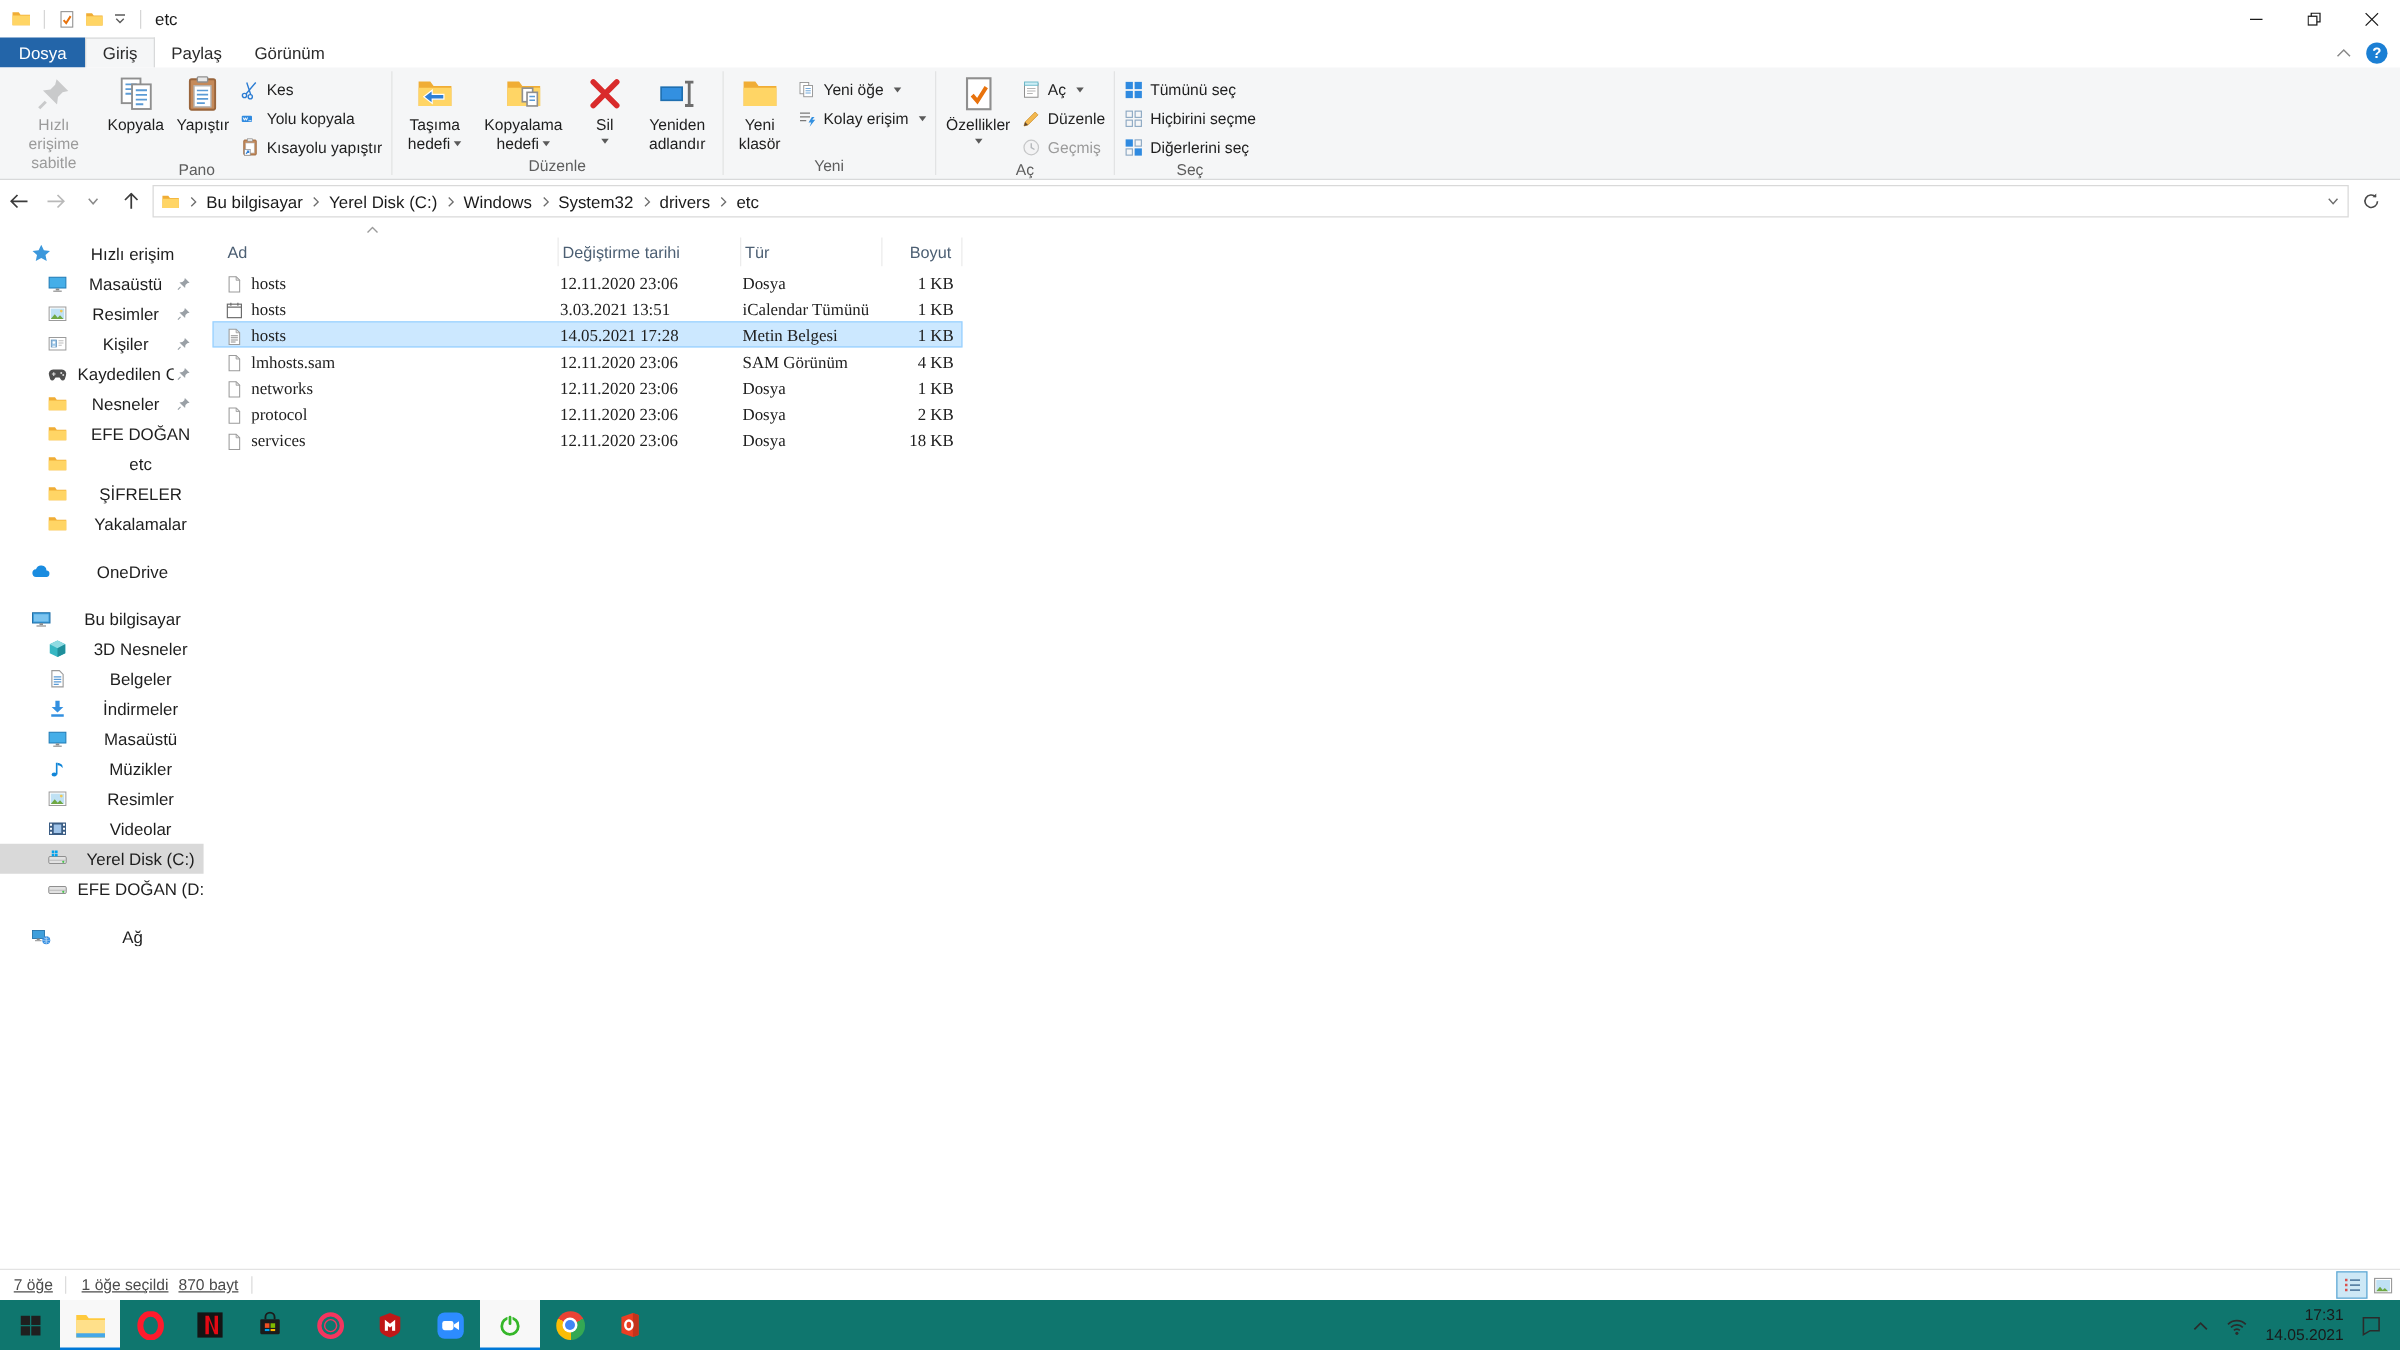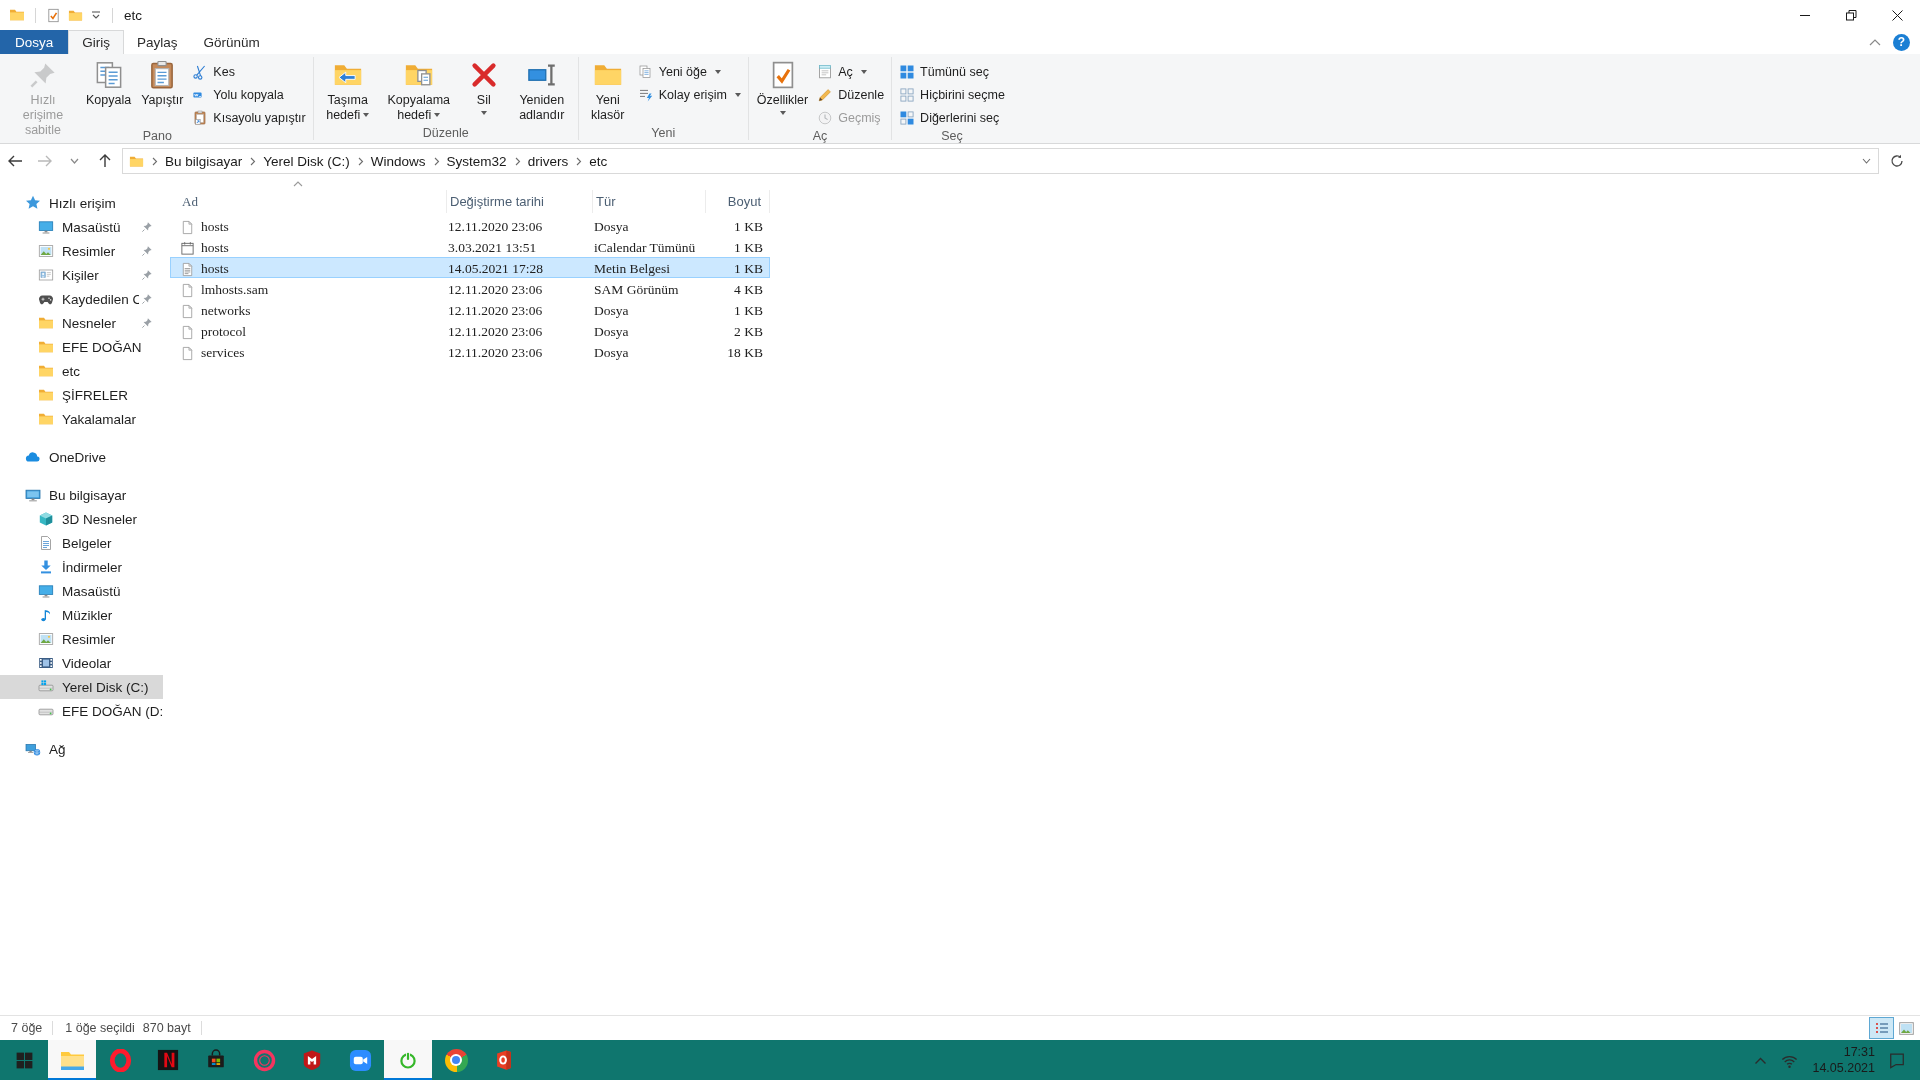--- a/index.html
+++ b/index.html
@@ -52,50 +52,50 @@
   .crumb-item .bsep { margin:0 7px 0 8px; display:flex; }
   .crumb-label { font-size:13.5px; color:#1a1a1a; white-space:nowrap; }
   .crumb-dd { margin-left:auto; width:24px; height:24px; display:flex; align-items:center; justify-content:center; flex:none; }
   .refreshbtn { width:26px; height:26px; display:flex; align-items:center; justify-content:center; flex:none; }
   .searchbox { width:334px; height:26px; border:1px solid #d9d9d9; display:flex; align-items:center; gap:8px; padding:0 9px; flex:none; }
   .searchbox input { border:none; outline:none; flex:1; font-size:13px; font-family:inherit; color:#1a1a1a; background:transparent; }
   .searchbox input::placeholder { color:#757575; opacity:1; }
 
   
   .main { flex:1; display:flex; overflow:hidden; }
-  .sidebar { width:163px; flex:none; padding-top:13px; overflow:hidden; }
+  .sidebar { width:163px; flex:none; padding-top:13px; overflow:hidden;text-align:center; }
   .ssection { margin-bottom:14px; }
   .srow { height:24px; display:flex; align-items:center; font-size:13.5px; position:relative; cursor:default; }
   .srow.lvl1 { padding-left:25px; }
   .srow.lvl2 { padding-left:38px; }
   .srow.selected { background:#d9d9d9; }
   .tree-ic { width:16px; height:16px; margin-right:8px; flex:none; }
   .slabel { white-space:nowrap; overflow:hidden; flex:1; }
   .pin-ic { width:12px; height:12px; margin-left:2px; margin-right:10px; flex:none; display:none; }
   .srow.pinned .pin-ic { display:block; }
 
   .content { flex:1; position:relative; padding-top:12px; }
   .sortcaret { position:absolute; top:3px; left:130px; }
   .lheader { display:flex; height:23px; margin-left:16px; font-size:13px; color:#4c5f73; }
   .hcell { display:flex; align-items:center; border-right:1px solid #ececec; padding-left:3px; }
-  .h-name { width:268px;font-family:Liberation Serif, serif; }
+  .h-name { width:268px; }
   .h-date { width:146px; }
   .h-type { width:113px; }
   .h-size { width:64px; justify-content:flex-end; padding-right:8px; }
   .rows { margin-top:2px; }
   .frow { margin-left:7px; width:600px; height:21px; display:flex; align-items:flex-end; font-size:13.5px; border:1px solid transparent;font-family:Liberation Serif, serif; }
   .frow.selected { background:#cce8ff; border-color:#99d1ff; }
   .f-name { width:277px; display:flex; align-items:center; padding-left:9px; overflow:hidden; }
   .fic { width:15px; height:15px; margin-right:6px; flex:none; }
   .f-date { width:146px; color:#212121; }
   .f-type { width:113px; color:#212121; }
   .f-size { width:56px; text-align:right; color:#212121; }
 
   
-  .statusbar { height:25px; border-top:1px solid #e3e3e3; display:flex; align-items:center; font-size:12.5px; color:#4b4b4b; padding-left:11px; gap:10px; }
+  .statusbar { height:25px; border-top:1px solid #e3e3e3; display:flex; align-items:center; font-size:12.5px; color:#4b4b4b; padding-left:11px; gap:10px;text-decoration:underline; }
   .sdiv { width:1px; height:14px; background:#dcdcdc; }
   .stat-sel { margin-left:2px; }
   .stat-size { margin-left:-2px; }
   .viewtoggles { margin-left:auto; display:flex; margin-right:1px; }
   .vt { width:25px; height:22px; display:flex; align-items:center; justify-content:center; border:1px solid transparent; }
   .vt.active { background:#cde8f6; border-color:#5fa8d3; }
 
   
   .taskbar { height:40px; background:#0f766e; display:flex; align-items:center; }
   .tbtn { width:48px; height:40px; display:flex; align-items:center; justify-content:center; position:relative; flex:none; }

